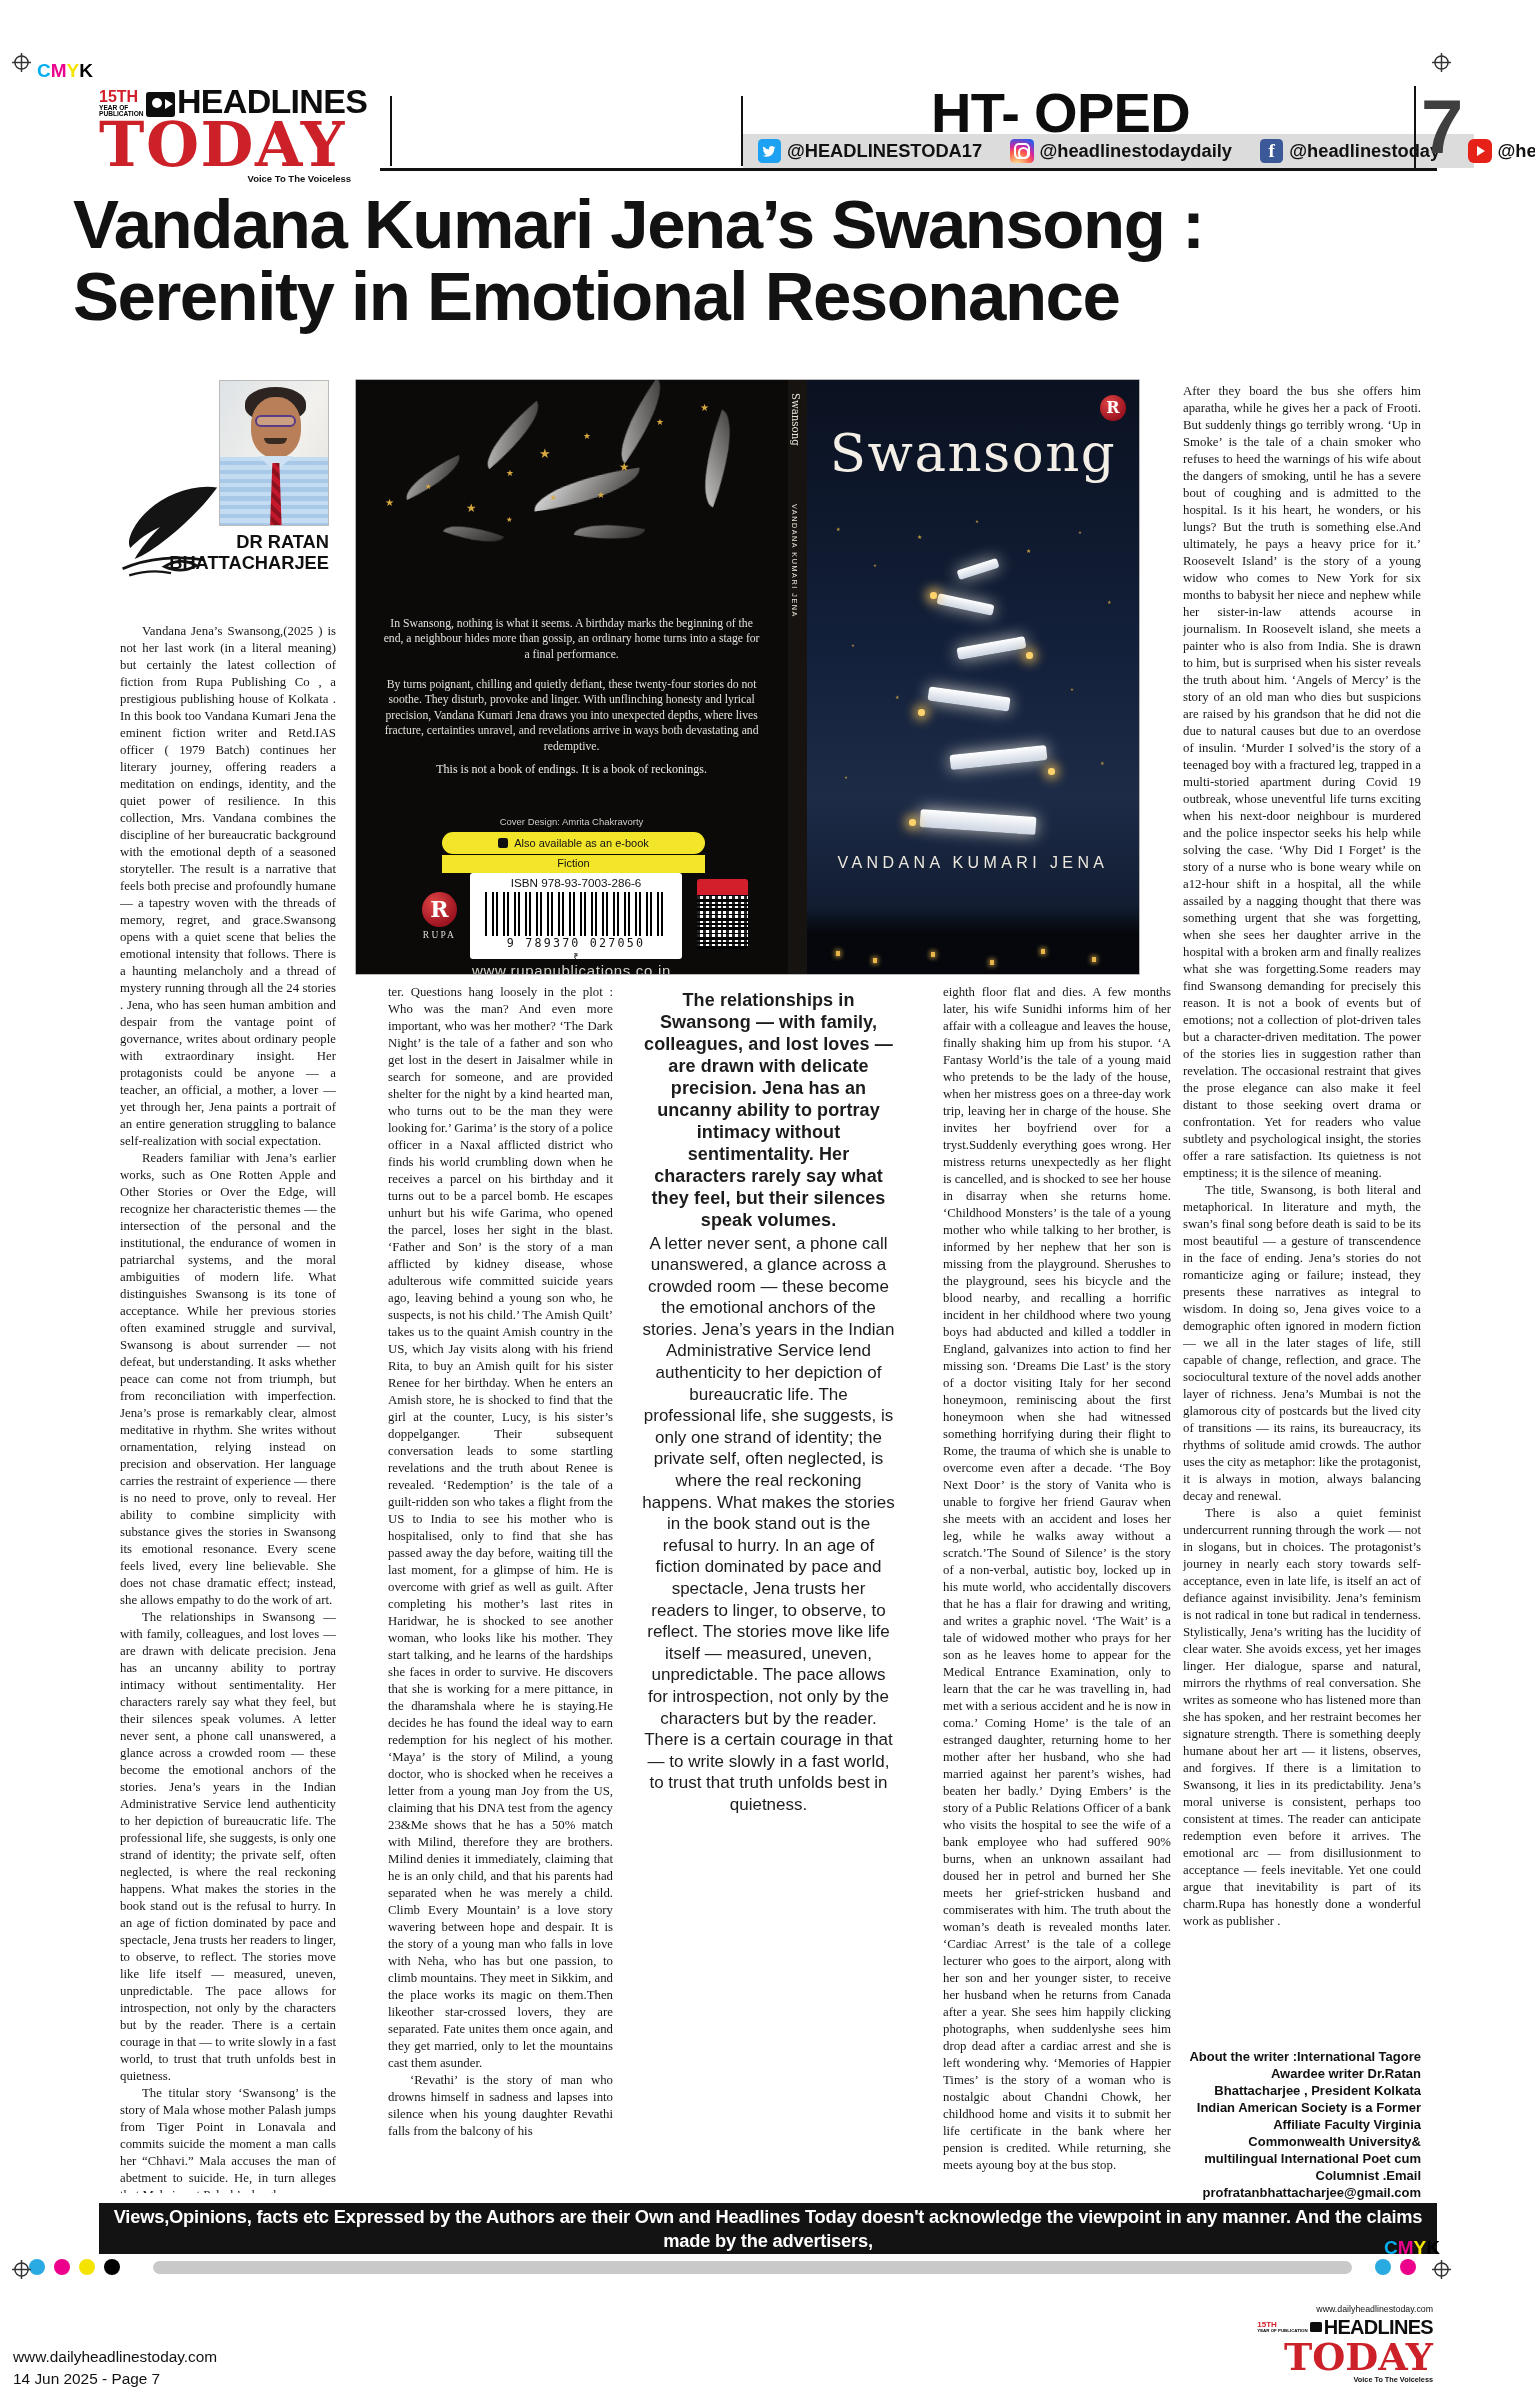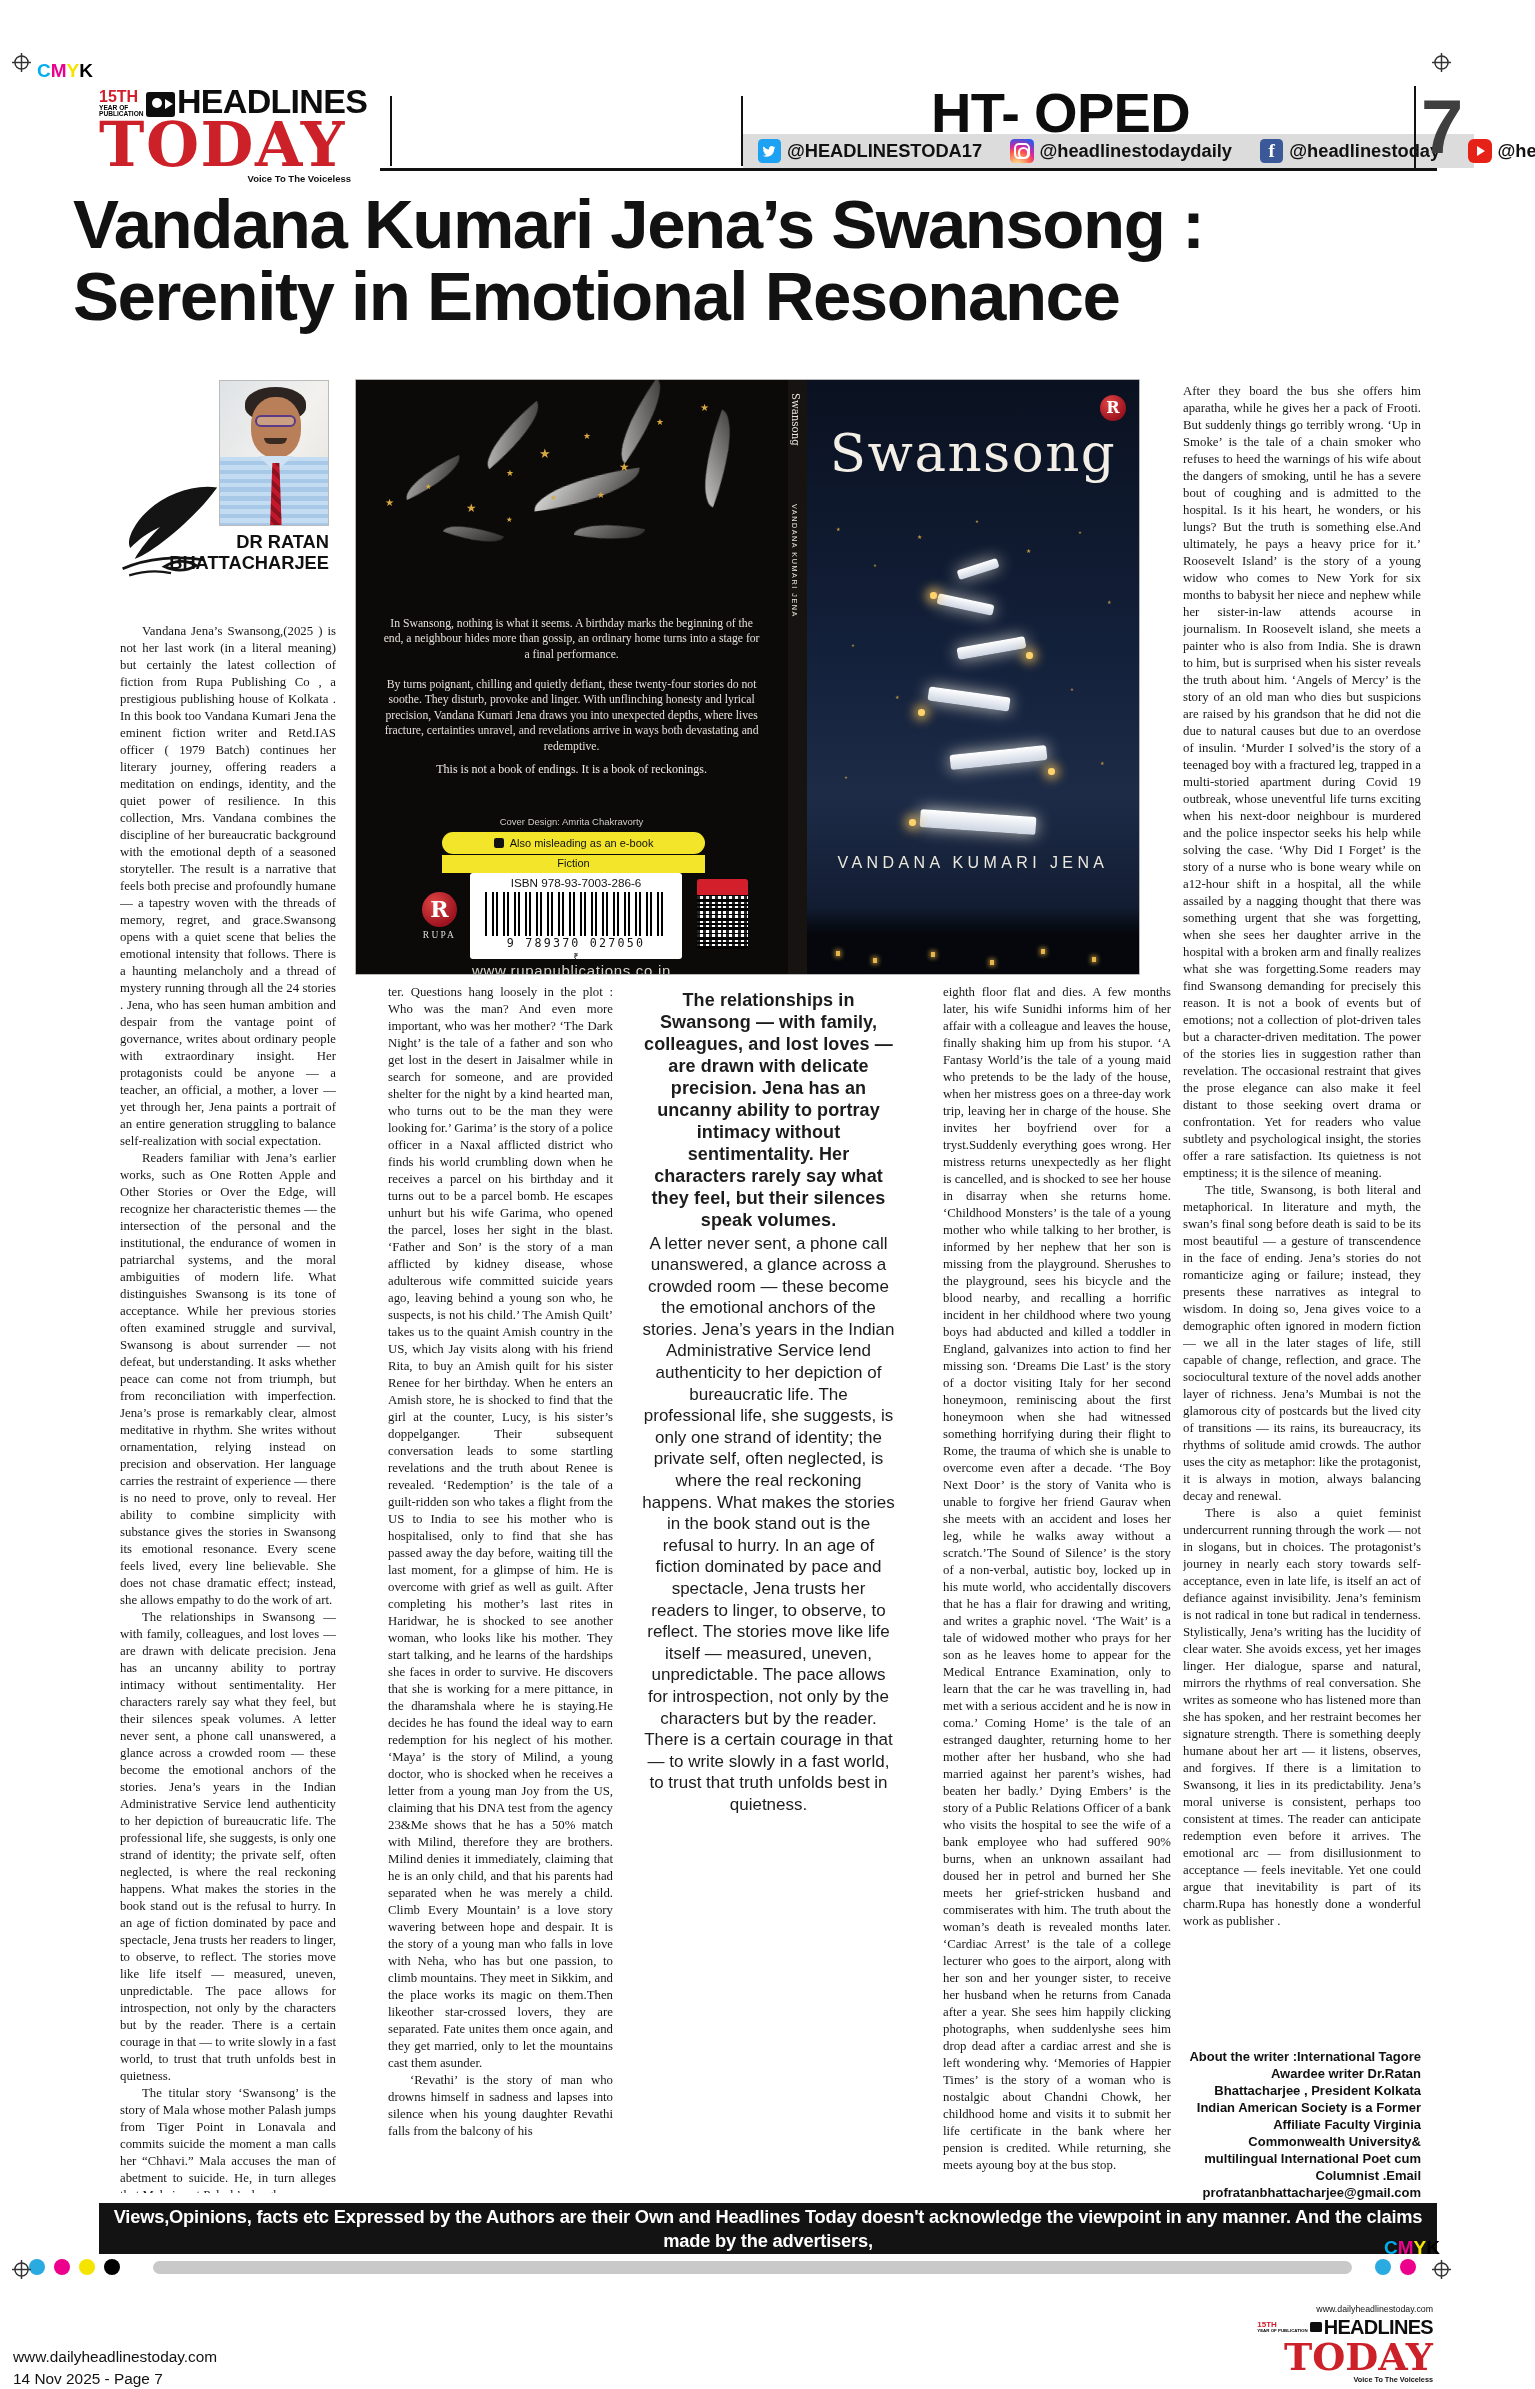--- a/index.html
+++ b/index.html
@@ -273,21 +273,21 @@
       <span class="star" style="left:344px; top:22px;  font-size:10.2px;">★</span>
       <span class="star" style="left:150px; top:135px; font-size:7.3px;">★</span>
       <span class="star" style="left:194px; top:113px; font-size:7.3px;">★</span>
       <span class="star" style="left:241px; top:110px; font-size:8.8px;">★</span>
       <div class="bc-para" style="top:236px;">In Swansong, nothing is what it seems. A birthday marks the beginning of the end, a neighbour hides more than gossip, an ordinary home turns into a stage for a final performance.</div>
       <div class="bc-para" style="top:297px;">By turns poignant, chilling and quietly defiant, these twenty-four stories do not soothe. They disturb, provoke and linger. With unflinching honesty and lyrical precision, Vandana Kumari Jena draws you into unexpected depths, where lives fracture, certainties unravel, and revelations arrive in ways both devastating and redemptive.</div>
       <div id="bc-tagline">This is not a book of endings. It is a book of reckonings.</div>
       <div id="bc-design">Cover Design: Amrita Chakravorty</div>
       <div id="ebook-pill">
         <span class="sq"></span>
-        <span>Also misleading as an e-book</span>
+        <span>Also available as an e-book</span>
       </div>
       <div id="fiction-strip">Fiction</div>
       <div id="barcode-box">
         <div id="isbn">ISBN 978-93-7003-286-6</div>
         <div id="bars"></div>
         <div id="barcode-digits">9 789370 027050</div>
         <div id="rupee">₹</div>
       </div>
       <div id="rupa-logo">
         <div class="circ">R</div>
@@ -399,21 +399,21 @@
   <div class="regmark" style="left:1432px; top:2260px;">
     <svg viewBox="0 0 26 26">
         <circle cx="13" cy="13" r="9" fill="none" stroke="#333" stroke-width="2"></circle>
         <line x1="13" y1="0" x2="13" y2="26" stroke="#333" stroke-width="2"></line>
         <line x1="0" y1="13" x2="26" y2="13" stroke="#333" stroke-width="2"></line>
       </svg>
   </div>
 
   <div id="footer-left">
     <div>www.dailyheadlinestoday.com</div>
-    <div>14 Nov 2025 - Page 7</div>
+    <div>14 Jun 2025 - Page 7</div>
   </div>
   <div id="footer-logo">
     <div class="furl">www.dailyheadlinestoday.com</div>
     <div class="fh-row">
       <span class="fbadge"><span>15TH</span><small>YEAR OF PUBLICATION</small></span>
       <span class="feye"></span>
       <span class="fheadlines">HEADLINES</span>
     </div>
     <div class="ftoday">TODAY</div>
     <div class="ftag">Voice To The Voiceless</div>

